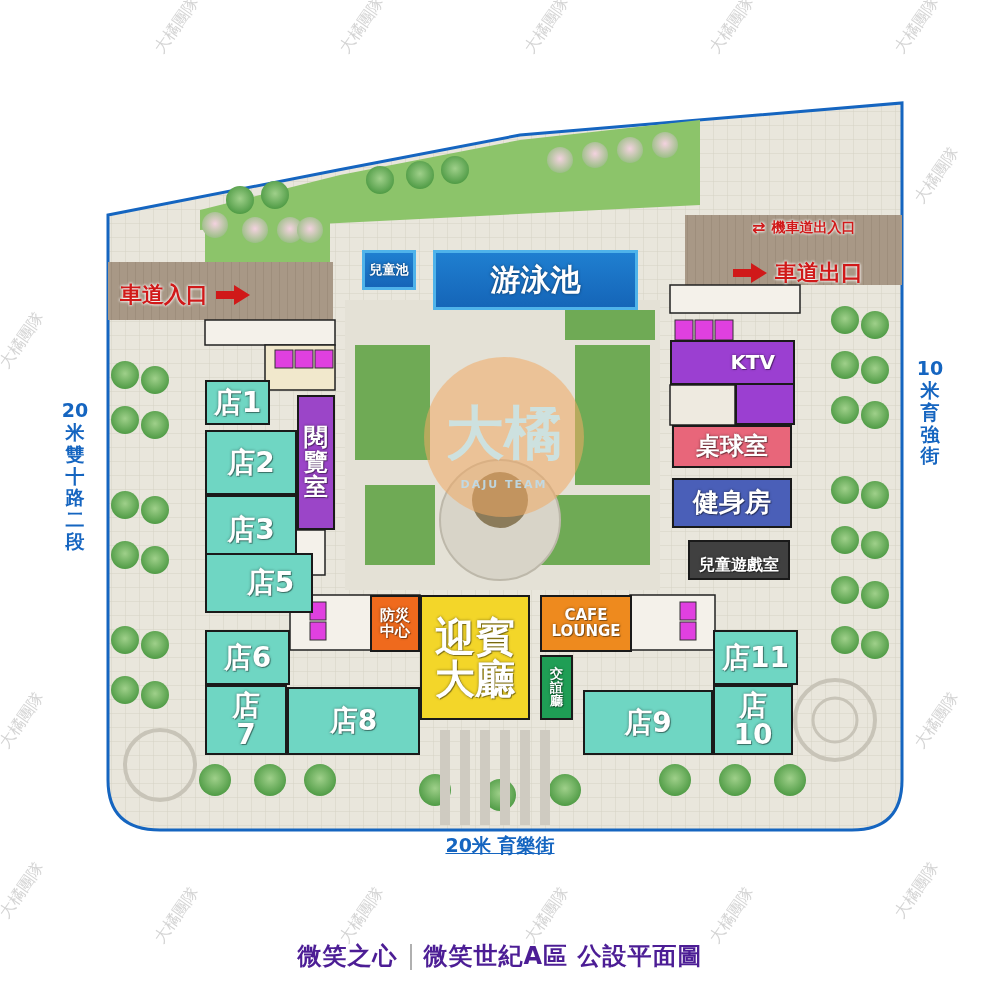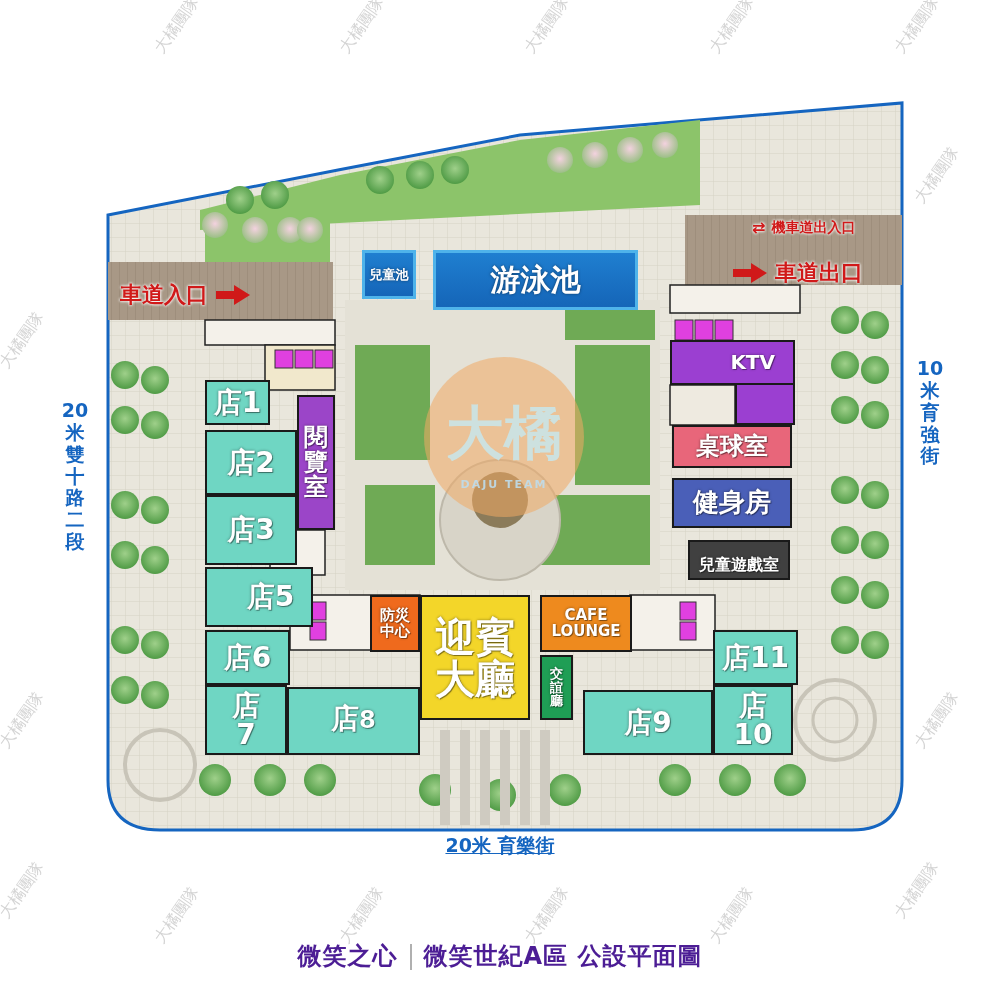--- a/index.html
+++ b/index.html
@@ -158,21 +158,21 @@
       <rect x="675" y="320" width="18" height="20"></rect>
         <rect x="695" y="320" width="18" height="20"></rect>
         <rect x="715" y="320" width="18" height="20"></rect>
       <rect x="310" y="602" width="16" height="18"></rect>
         <rect x="310" y="622" width="16" height="18"></rect>
       <rect x="680" y="602" width="16" height="18"></rect>
         <rect x="680" y="622" width="16" height="18"></rect>
     </g>
   </svg>
 
-  <div class="pool" style="left:362px; top:250px; width:54px; height:49px; font-size:13px;">
+  <div class="pool" style="left:362px; top:250px; width:54px; height:40px; font-size:13px;">
     <span>兒童池</span>
   </div>
 
   <div class="pool" style="left:433px; top:250px; width:205px; height:60px; font-size:30px;">
     <span>游泳池</span>
   </div>
 
   <div class="logo">
     <div class="logo-mark">大橘</div>
     <span class="logo-text">DAJU TEAM</span>
@@ -185,31 +185,31 @@
     <span>店2</span>
   </div>
   <div class="room shop" style="left:205px; top:460px; width:92px; height:70px;">
     <span>店3</span>
   </div>
   <div class="room vert" style="left:297px; top:395px; width:38px; height:135px; background:#9b45c8; font-size:24px;">
     <span>閱</span>
     <span>覽</span>
     <span>室</span>
   </div>
-  <div class="room shop" style="left:205px; top:532px; width:108px; height:60px;padding-left:23px;">
+  <div class="room shop" style="left:205px; top:518px; width:108px; height:60px;padding-left:23px;">
     <span>店5</span>
   </div>
   <div class="room shop" style="left:205px; top:595px; width:85px; height:55px;">
     <span>店6</span>
   </div>
   <div class="room shop vert" style="left:205px; top:650px; width:82px; height:70px;">
     <span>店</span>
     <span>7</span>
   </div>
-  <div class="room shop" style="left:287px; top:652px; width:133px; height:68px;font-family:Liberation Mono, monospace;">
+  <div class="room shop" style="left:287px; top:652px; width:133px; height:68px;">
     <span>店8</span>
   </div>
 
   <div class="room vert" style="left:370px; top:595px; width:50px; height:57px; background:#ef6a1d; font-size:15px;">
     <span>防災</span>
     <span>中心</span>
   </div>
   <div class="room vert" style="left:420px; top:595px; width:110px; height:125px; background:#f3d629; font-size:40px;">
     <span>迎賓</span>
     <span>大廳</span>

